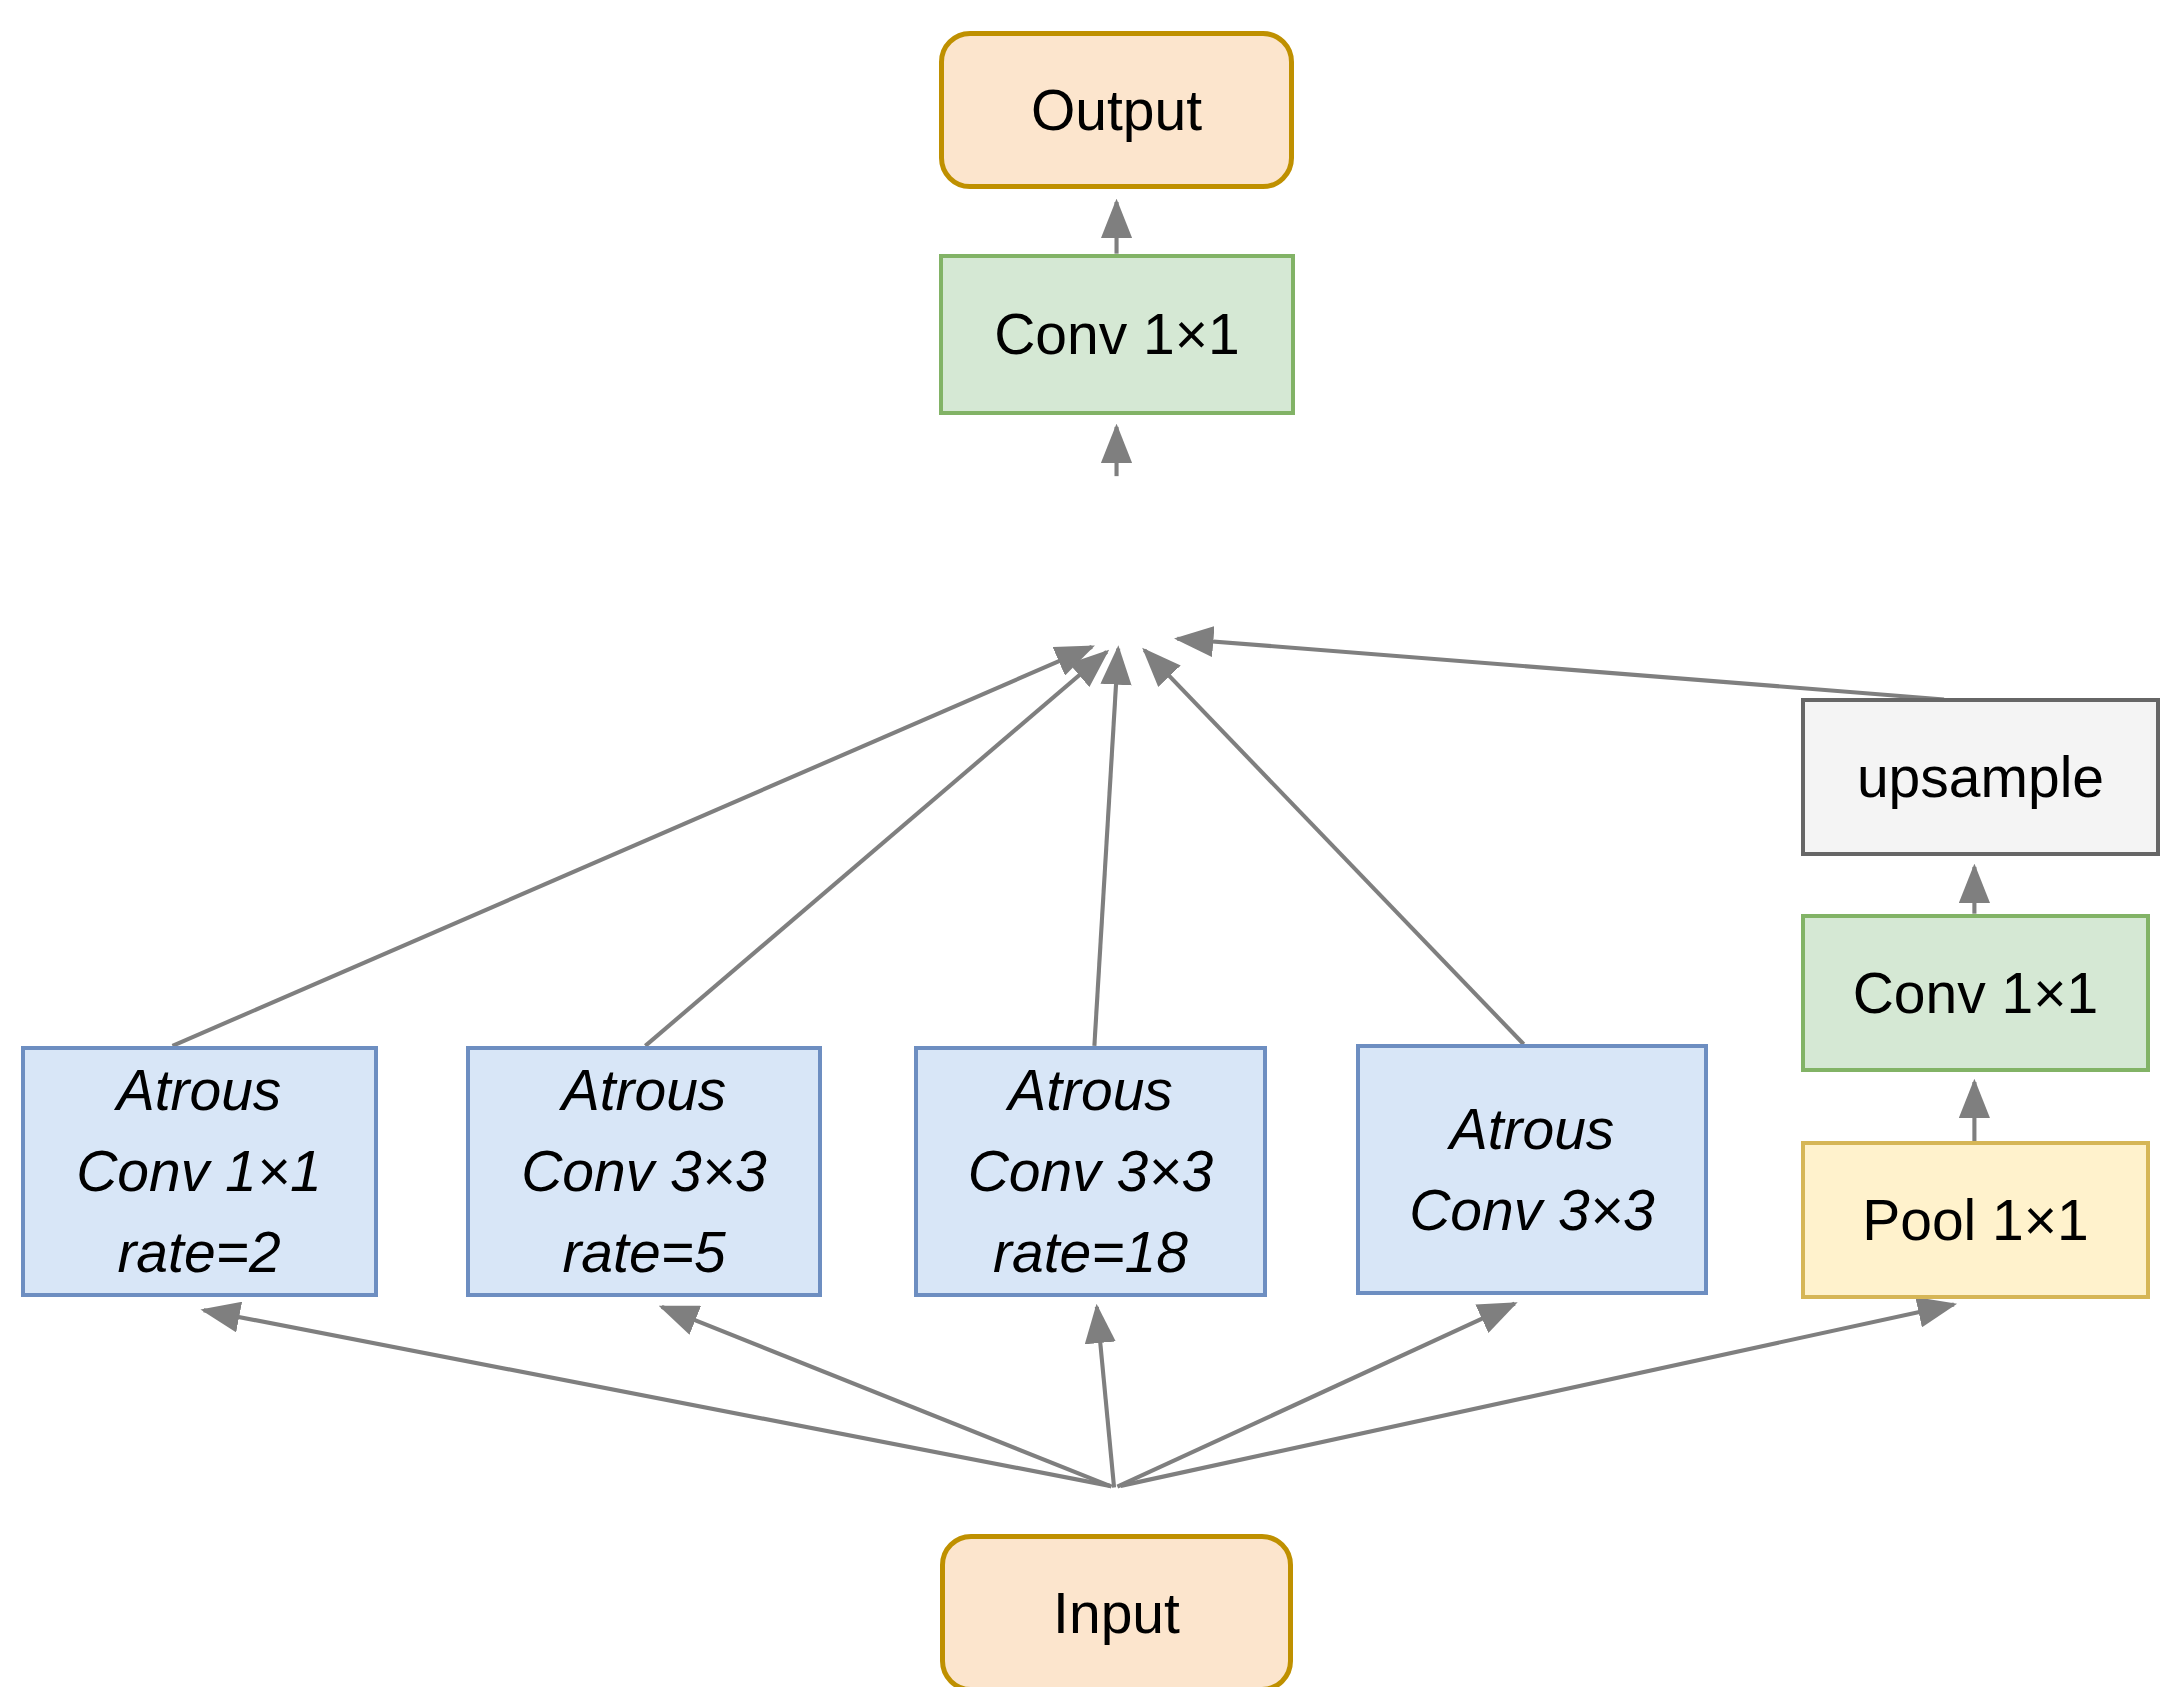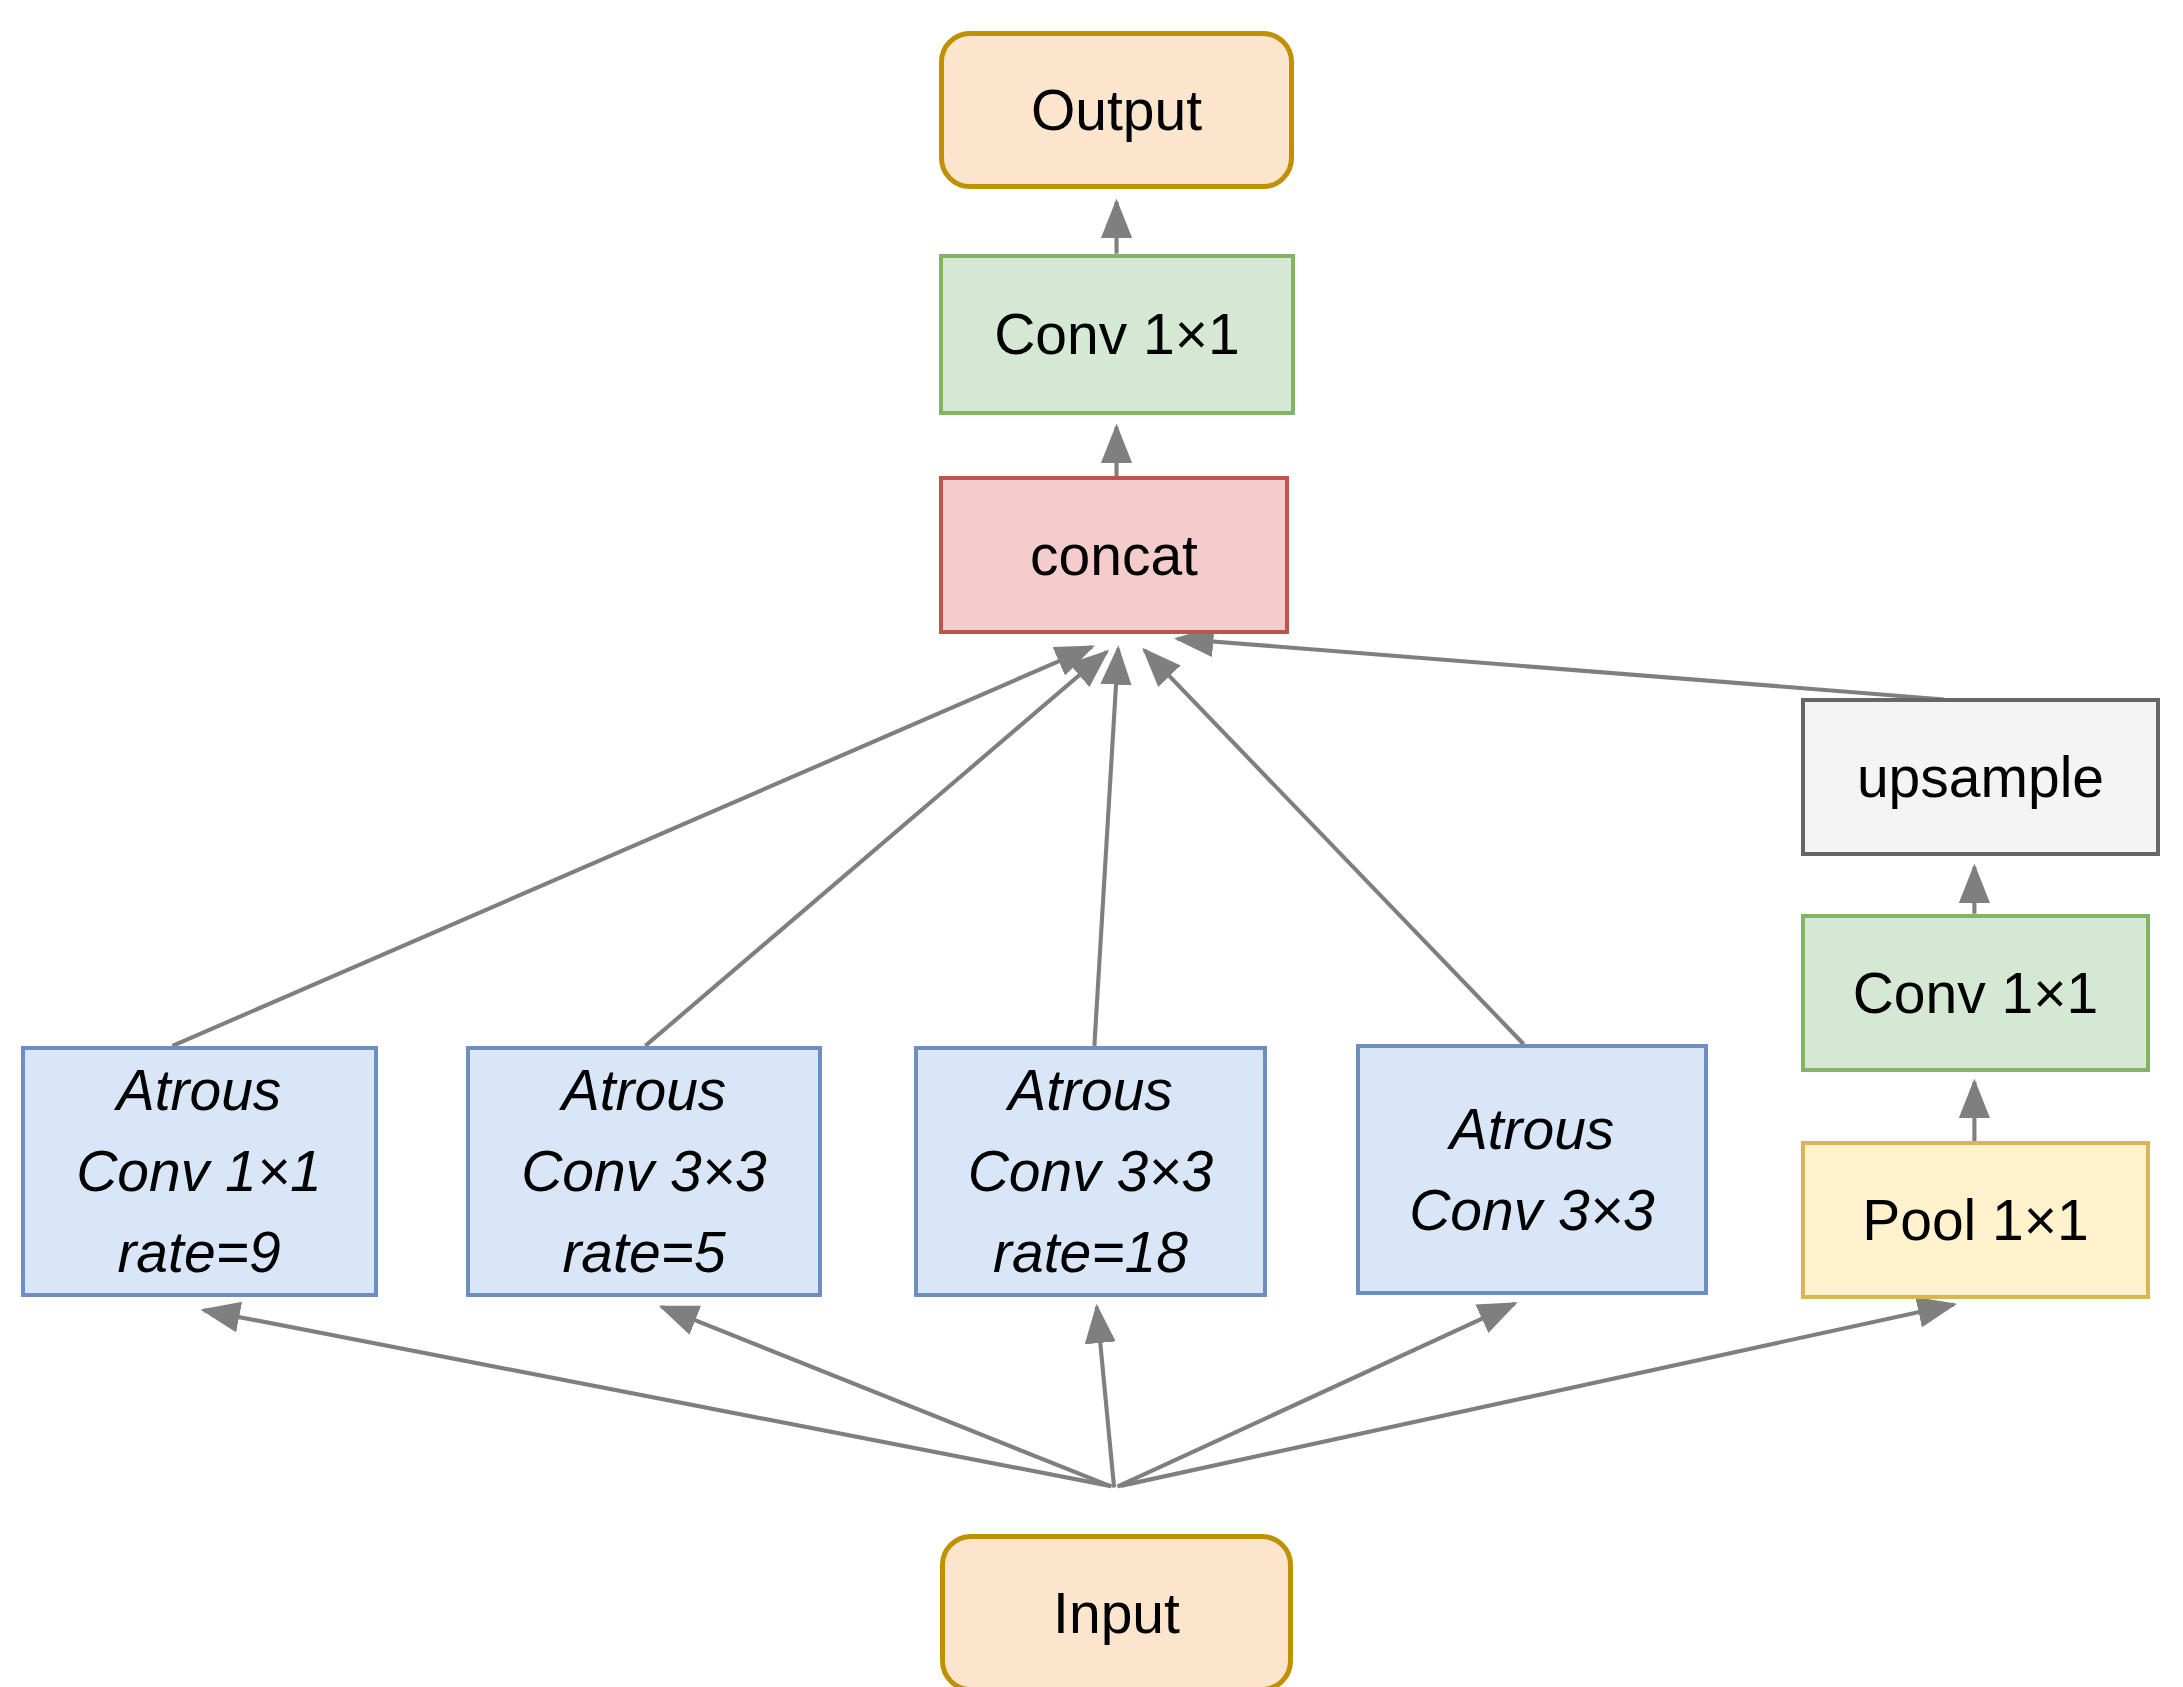--- a/index.html
+++ b/index.html
@@ -107,28 +107,25 @@
   </svg>
 
   <div class="node rounded" id="n-output">
     <span>Output</span>
   </div>
 
   <div class="node conv" id="n-conv-top">
     <span>Conv 1×1</span>
   </div>
 
-  <div class="node concat" id="n-concat">
-    <span>concat</span>
-  </div>
 
   <div class="node atrous" id="n-atrous1">
     <span>Atrous</span>
     <span>Conv 1×1</span>
-    <span>rate=9</span>
+    <span>rate=2</span>
   </div>
 
   <div class="node atrous" id="n-atrous2">
     <span>Atrous</span>
     <span>Conv 3×3</span>
     <span>rate=5</span>
   </div>
 
   <div class="node atrous" id="n-atrous3">
     <span>Atrous</span>

